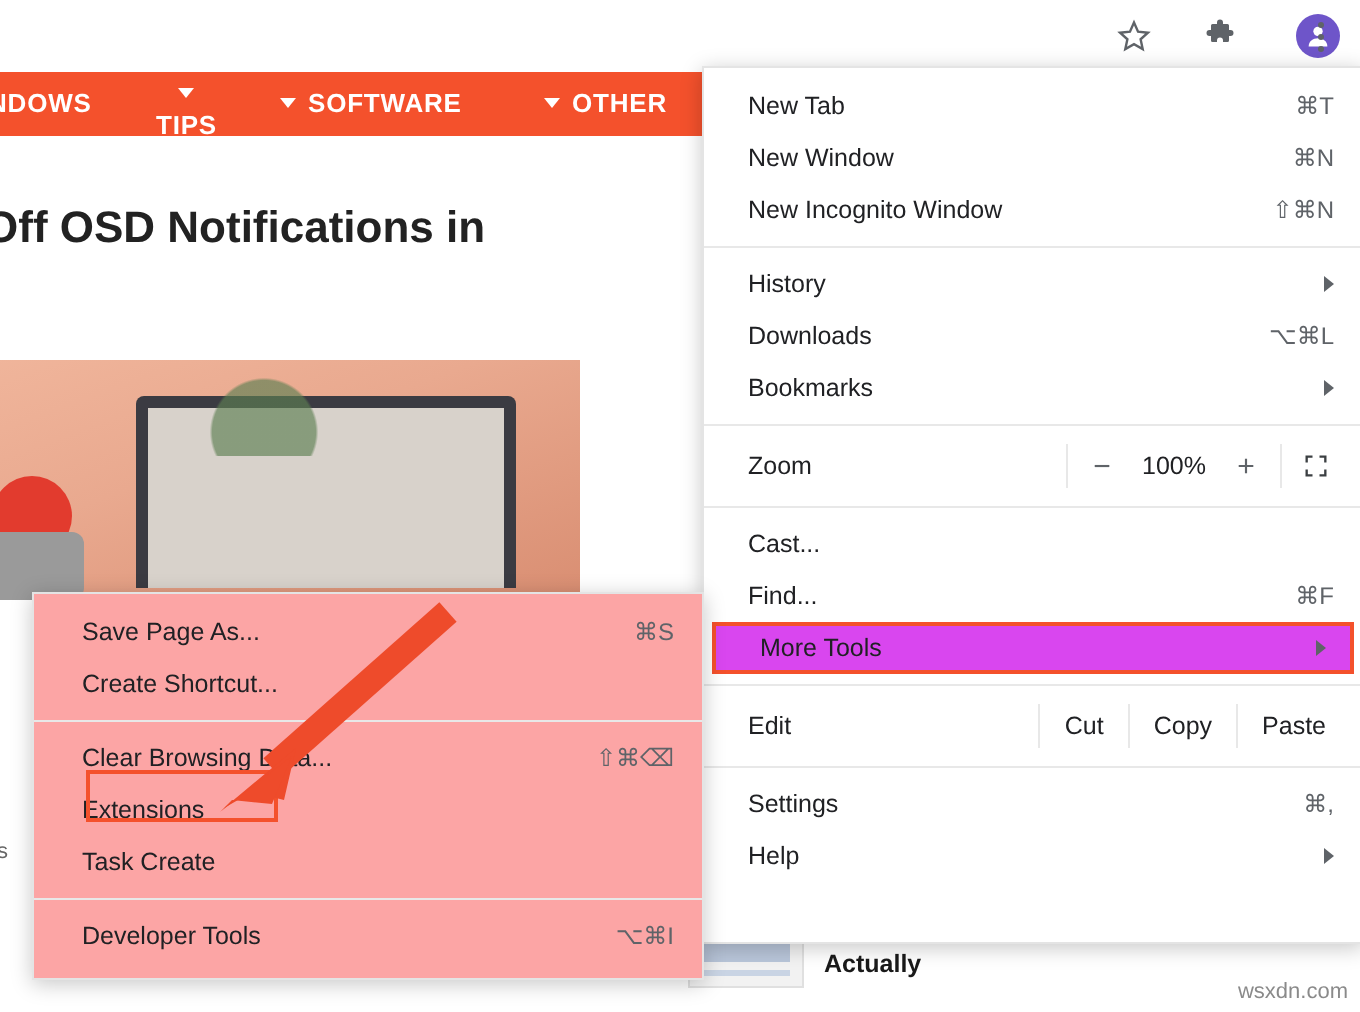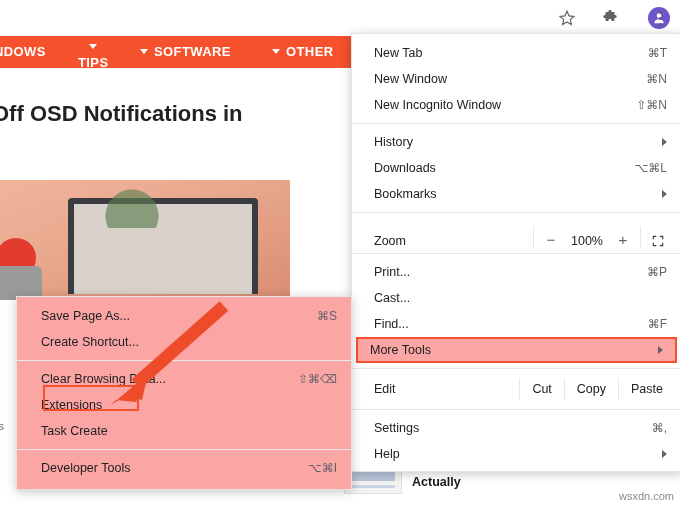--- a/index.html
+++ b/index.html
@@ -108,39 +108,39 @@
   .mi .label{flex:1;}
   .mi .accel{color:#5f6368;font-size:12px;margin-left:12px;}
   .mi .arrow{
     width:0;height:0;border-top:4px solid transparent;border-bottom:4px solid transparent;
     border-left:5px solid #5f6368;margin-left:10px;
   }
   .sep{height:1px;background:#e8e8e8;margin:5px 0;}
   .group-top{padding-top:6px;}
   
   .zoomrow{
-    height:30px;display:flex;align-items:flex-end;padding:0 10px 0 22px;
+    height:30px;display:flex;align-items:center;padding:0 10px 0 22px;
   }
   .zoomrow .zlabel{flex:1;}
   .zoomrow .divider{width:1px;height:22px;background:#e8e8e8;margin:0 4px;}
   .zbtn{width:26px;text-align:center;color:#5f6368;font-size:15px;}
   .zval{width:46px;text-align:center;font-size:12.5px;}
   .fullscreen{
     width:26px;display:flex;align-items:center;justify-content:center;color:#3c4043;font-size:13px;
   }
   
   .editrow{height:30px;display:flex;align-items:center;padding:0 6px 0 22px;}
   .editrow .elabel{flex:1;}
   .editrow .eitem{padding:0 12px;color:#202124;}
   .editrow .ediv{width:1px;height:22px;background:#e8e8e8;}
   
   .mi.highlight{
-    background:#fca5a5;
+    background:#d946ef;
     outline:2px solid #f4512c;outline-offset:-2px;
-    margin:0 4px;padding-left:14px;
+    margin:0 4px;padding-left:24px;
   }
 
   
   .submenu{
     position:absolute;left:16px;top:296px;width:334px;height:192px;
     background:#fca5a5;border:1px solid #e4e4e4;
     box-shadow:0 2px 10px rgba(0,0,0,.22);
     font-size:12.5px;color:#202124;
   }
   .submenu .mi{padding-left:24px;}
@@ -274,24 +274,20 @@
       <span class="fullscreen">
         <svg viewBox="0 0 24 24" width="14" height="14" fill="none" stroke="#3c4043" stroke-width="2">
           <path d="M4 9V4h5M20 9V4h-5M4 15v5h5M20 15v5h-5"></path>
         </svg>
       </span>
     </div>
 
     <div class="sep"></div>
 
     <div class="mi">
-      <span class="label">Print...</span>
-      <span class="accel">⌘P</span>
-    </div>
-    <div class="mi">
       <span class="label">Cast...</span>
       <span class="accel"></span>
     </div>
     <div class="mi">
       <span class="label">Find...</span>
       <span class="accel">⌘F</span>
     </div>
     <div class="mi highlight">
       <span class="label">More Tools</span>
       <span class="arrow"></span>

